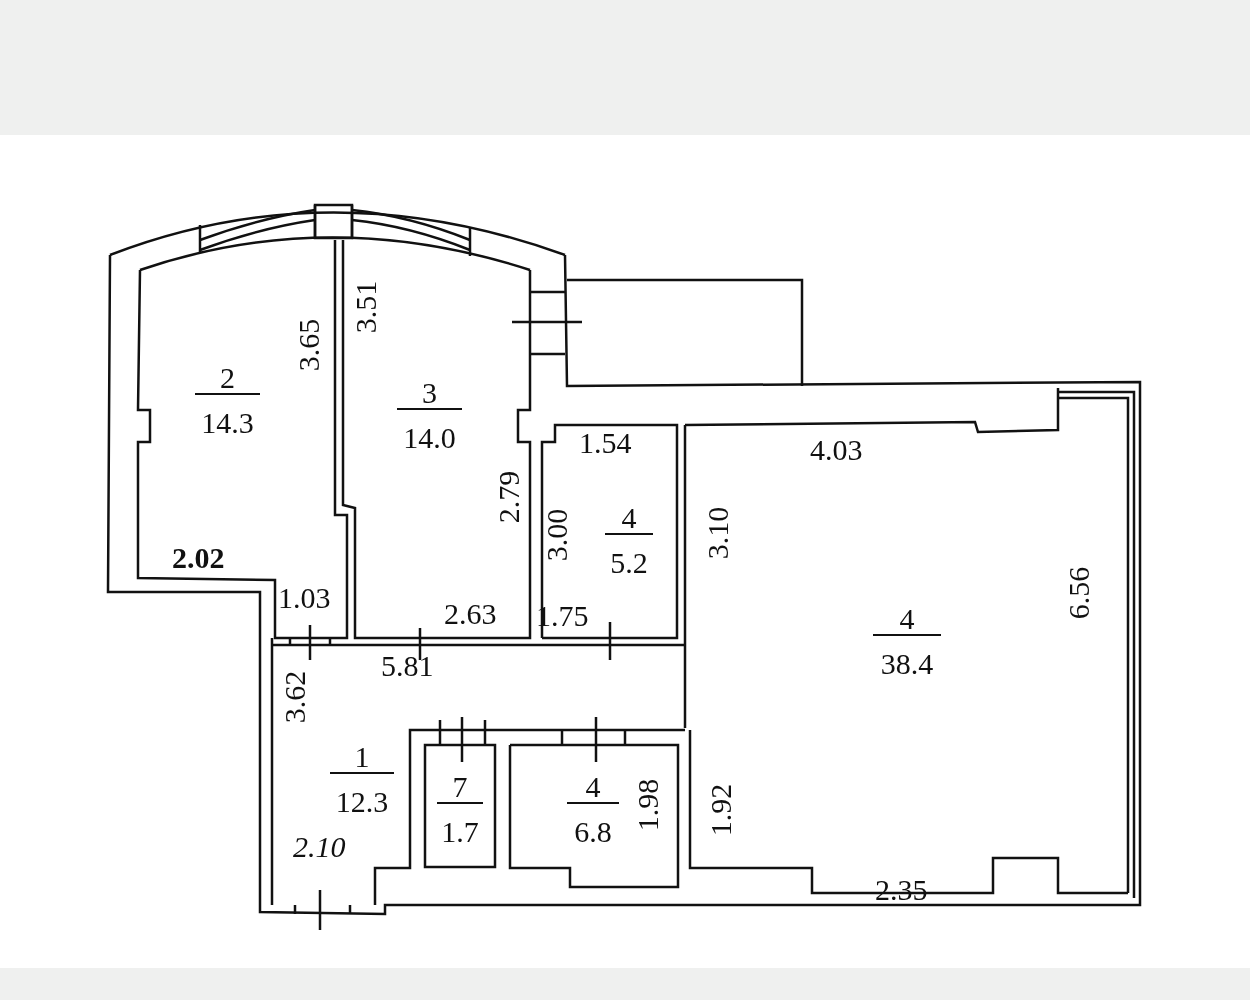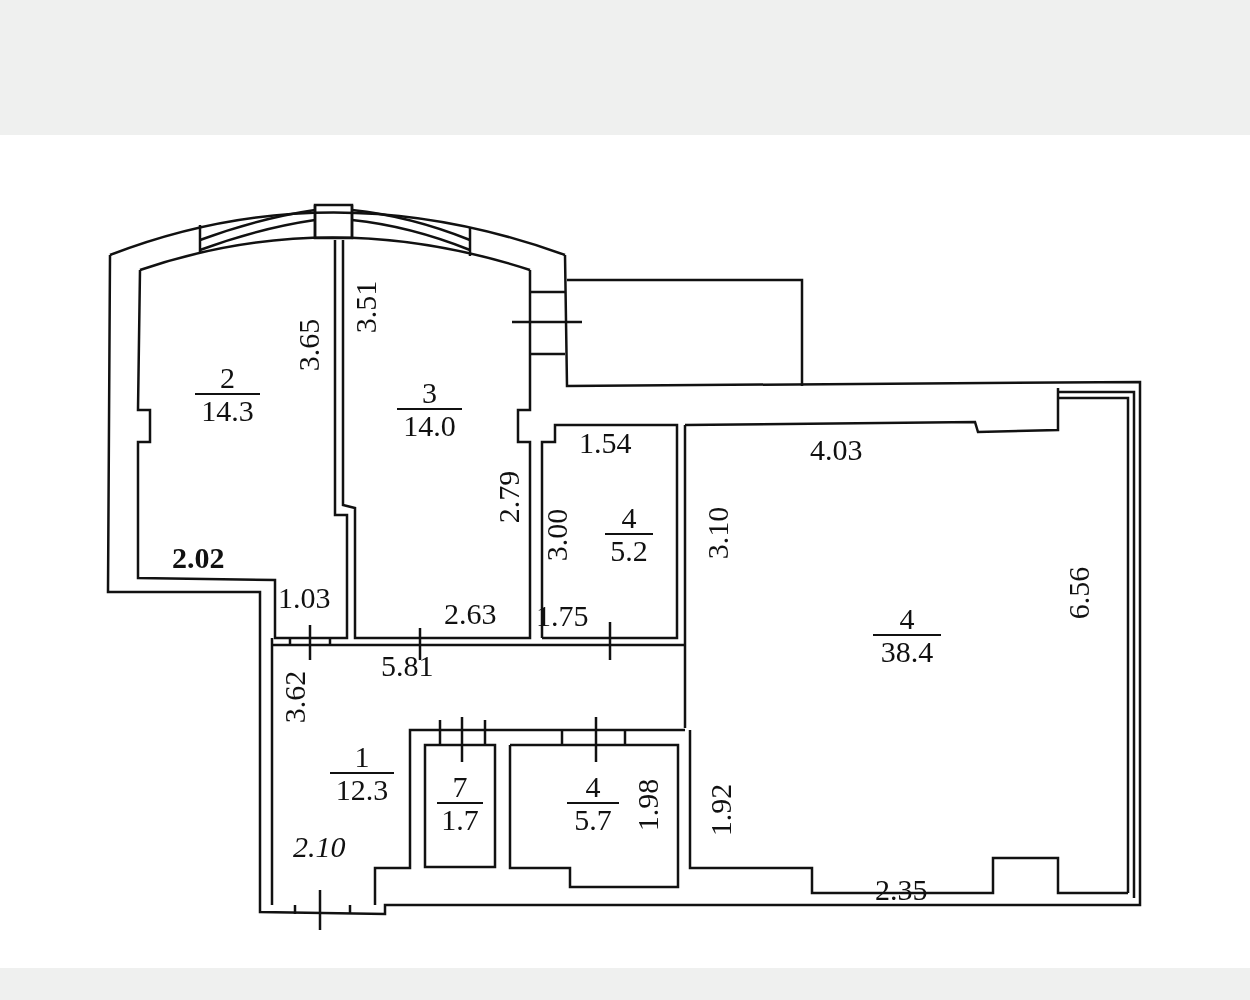--- a/index.html
+++ b/index.html
@@ -3,21 +3,21 @@
 <meta charset="utf-8">
 <style>
   html,body{margin:0;padding:0;}
   body{width:1250px;height:1000px;position:relative;background:#ffffff;overflow:hidden;font-family:"Liberation Serif","DejaVu Serif",serif;}
   .band-top{position:absolute;left:0;top:0;width:1250px;height:135px;background:#eff0ef;}
   .band-bottom{position:absolute;left:0;top:968px;width:1250px;height:32px;background:#eff0ef;}
   .canvas{position:absolute;left:0;top:0;width:1250px;height:1000px;}
   .lbl{position:absolute;font-family:"Liberation Serif","DejaVu Serif",serif;color:#111;font-size:30px;line-height:30px;white-space:nowrap;}
   .room{position:absolute;text-align:center;font-family:"Liberation Serif","DejaVu Serif",serif;color:#111;font-size:30px;line-height:30px;}
   .room .num{display:block;}
-  .room .area{display:block;border-top:2px solid #111;padding-top:1px;}
+  .room .area{display:block;border-top:2px solid #111;padding-top:13px;}
   .v{transform-origin:center center;transform:rotate(-90deg);}
 </style>
 </head>
 <body>
 
 <div class="band-top"></div>
 <div class="band-bottom"></div>
 
 <svg class="canvas" width="1250" height="1000" viewBox="0 0 1250 1000" fill="none" stroke="#111" stroke-width="2.5">
 
@@ -99,21 +99,21 @@
 <div class="room" style="left:330px;top:742px;width:64px;">
   <span class="num">1</span>
   <span class="area">12.3</span>
 </div>
 <div class="room" style="left:437px;top:772px;width:46px;">
   <span class="num">7</span>
   <span class="area">1.7</span>
 </div>
 <div class="room" style="left:567px;top:772px;width:52px;">
   <span class="num">4</span>
-  <span class="area">5.7</span>
+  <span class="area">6.8</span>
 </div>
 
 <div class="lbl v" style="left:283px;top:330px;">3.65</div>
 <div class="lbl v" style="left:340px;top:292px;">3.51</div>
 <div class="lbl v" style="left:483px;top:482px;">2.79</div>
 <div class="lbl" style="left:579px;top:428px;">1.54</div>
 <div class="lbl" style="left:810px;top:435px;">4.03</div>
 <div class="lbl v" style="left:531px;top:520px;">3.00</div>
 <div class="lbl v" style="left:692px;top:518px;">3.10</div>
 <div class="lbl v" style="left:1053px;top:578px;">6.56</div>

